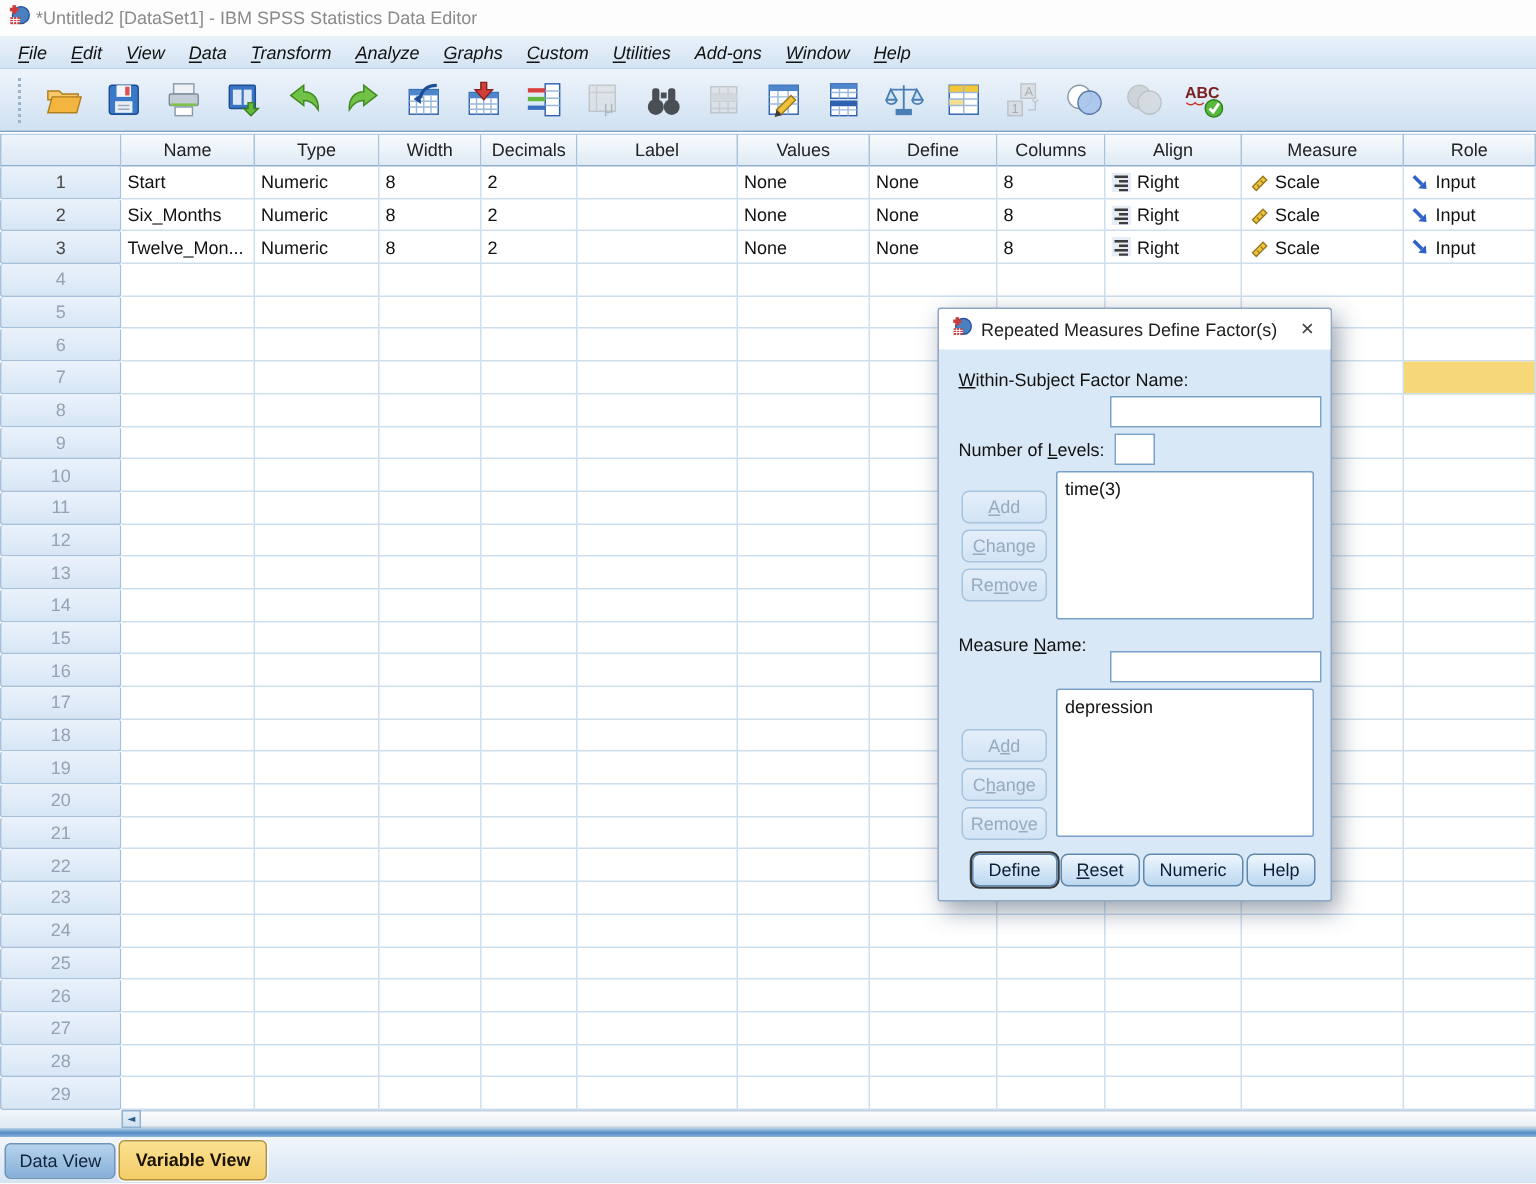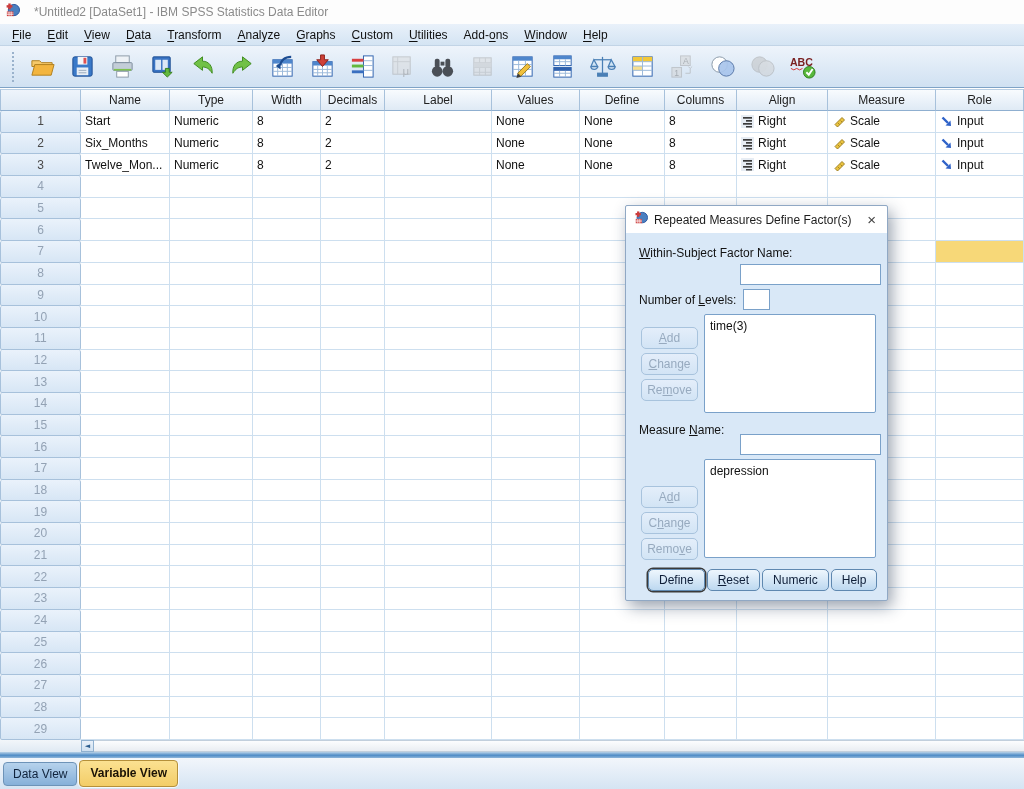--- a/index.html
+++ b/index.html
@@ -1,23 +1,23 @@
 <!DOCTYPE html>
 <html><head>
 <meta charset="utf-8">
 <style>
   * { margin:0; padding:0; box-sizing:border-box; }
   body { font-family:"Liberation Sans", sans-serif; background:#fff; }
   .window { position:relative; width:1024px; height:789px; background:#fff; overflow:hidden; font-size:12px; }
 
   
-  .titlebar { height:24px; background:#fdfdfd; display:flex; align-items:center; gap:14px; padding-left:5px; color:#8a8a8a; font-size:12px; }
+  .titlebar { height:24px; background:#fdfdfd; display:flex; align-items:center; gap:4px; padding-left:5px; color:#8a8a8a; font-size:12px; }
 
   
-  .menubar { height:22px; background:linear-gradient(#e9f1fa,#d4e4f3); border-bottom:1px solid #c2d4e6; display:flex; align-items:center; padding-left:4px; color:#101010; }
+  .menubar { height:22px; background:linear-gradient(#e9f1fa,#d4e4f3); border-bottom:1px solid #c2d4e6; display:flex; align-items:center; padding-left:4px; color:#101010;font-style:italic; }
   .menu-item { padding:3px 8px; cursor:default; }
   .menu-item u { text-underline-offset:2px; }
 
   
   .toolbar { height:42px; background:linear-gradient(#eef4fb,#d0e1f2); border-bottom:1px solid #7fa3c6; display:flex; align-items:center; gap:10px; padding-left:12px; }
   .tb-handle { width:3px; height:30px; border-left:2px dotted #9ab2cc; margin-right:2px; }
   .tb { width:30px; height:30px; display:flex; align-items:center; justify-content:center; }
   .tb svg { width:27px; height:27px; }
   .grayed { filter:grayscale(1); opacity:.5; }
 

